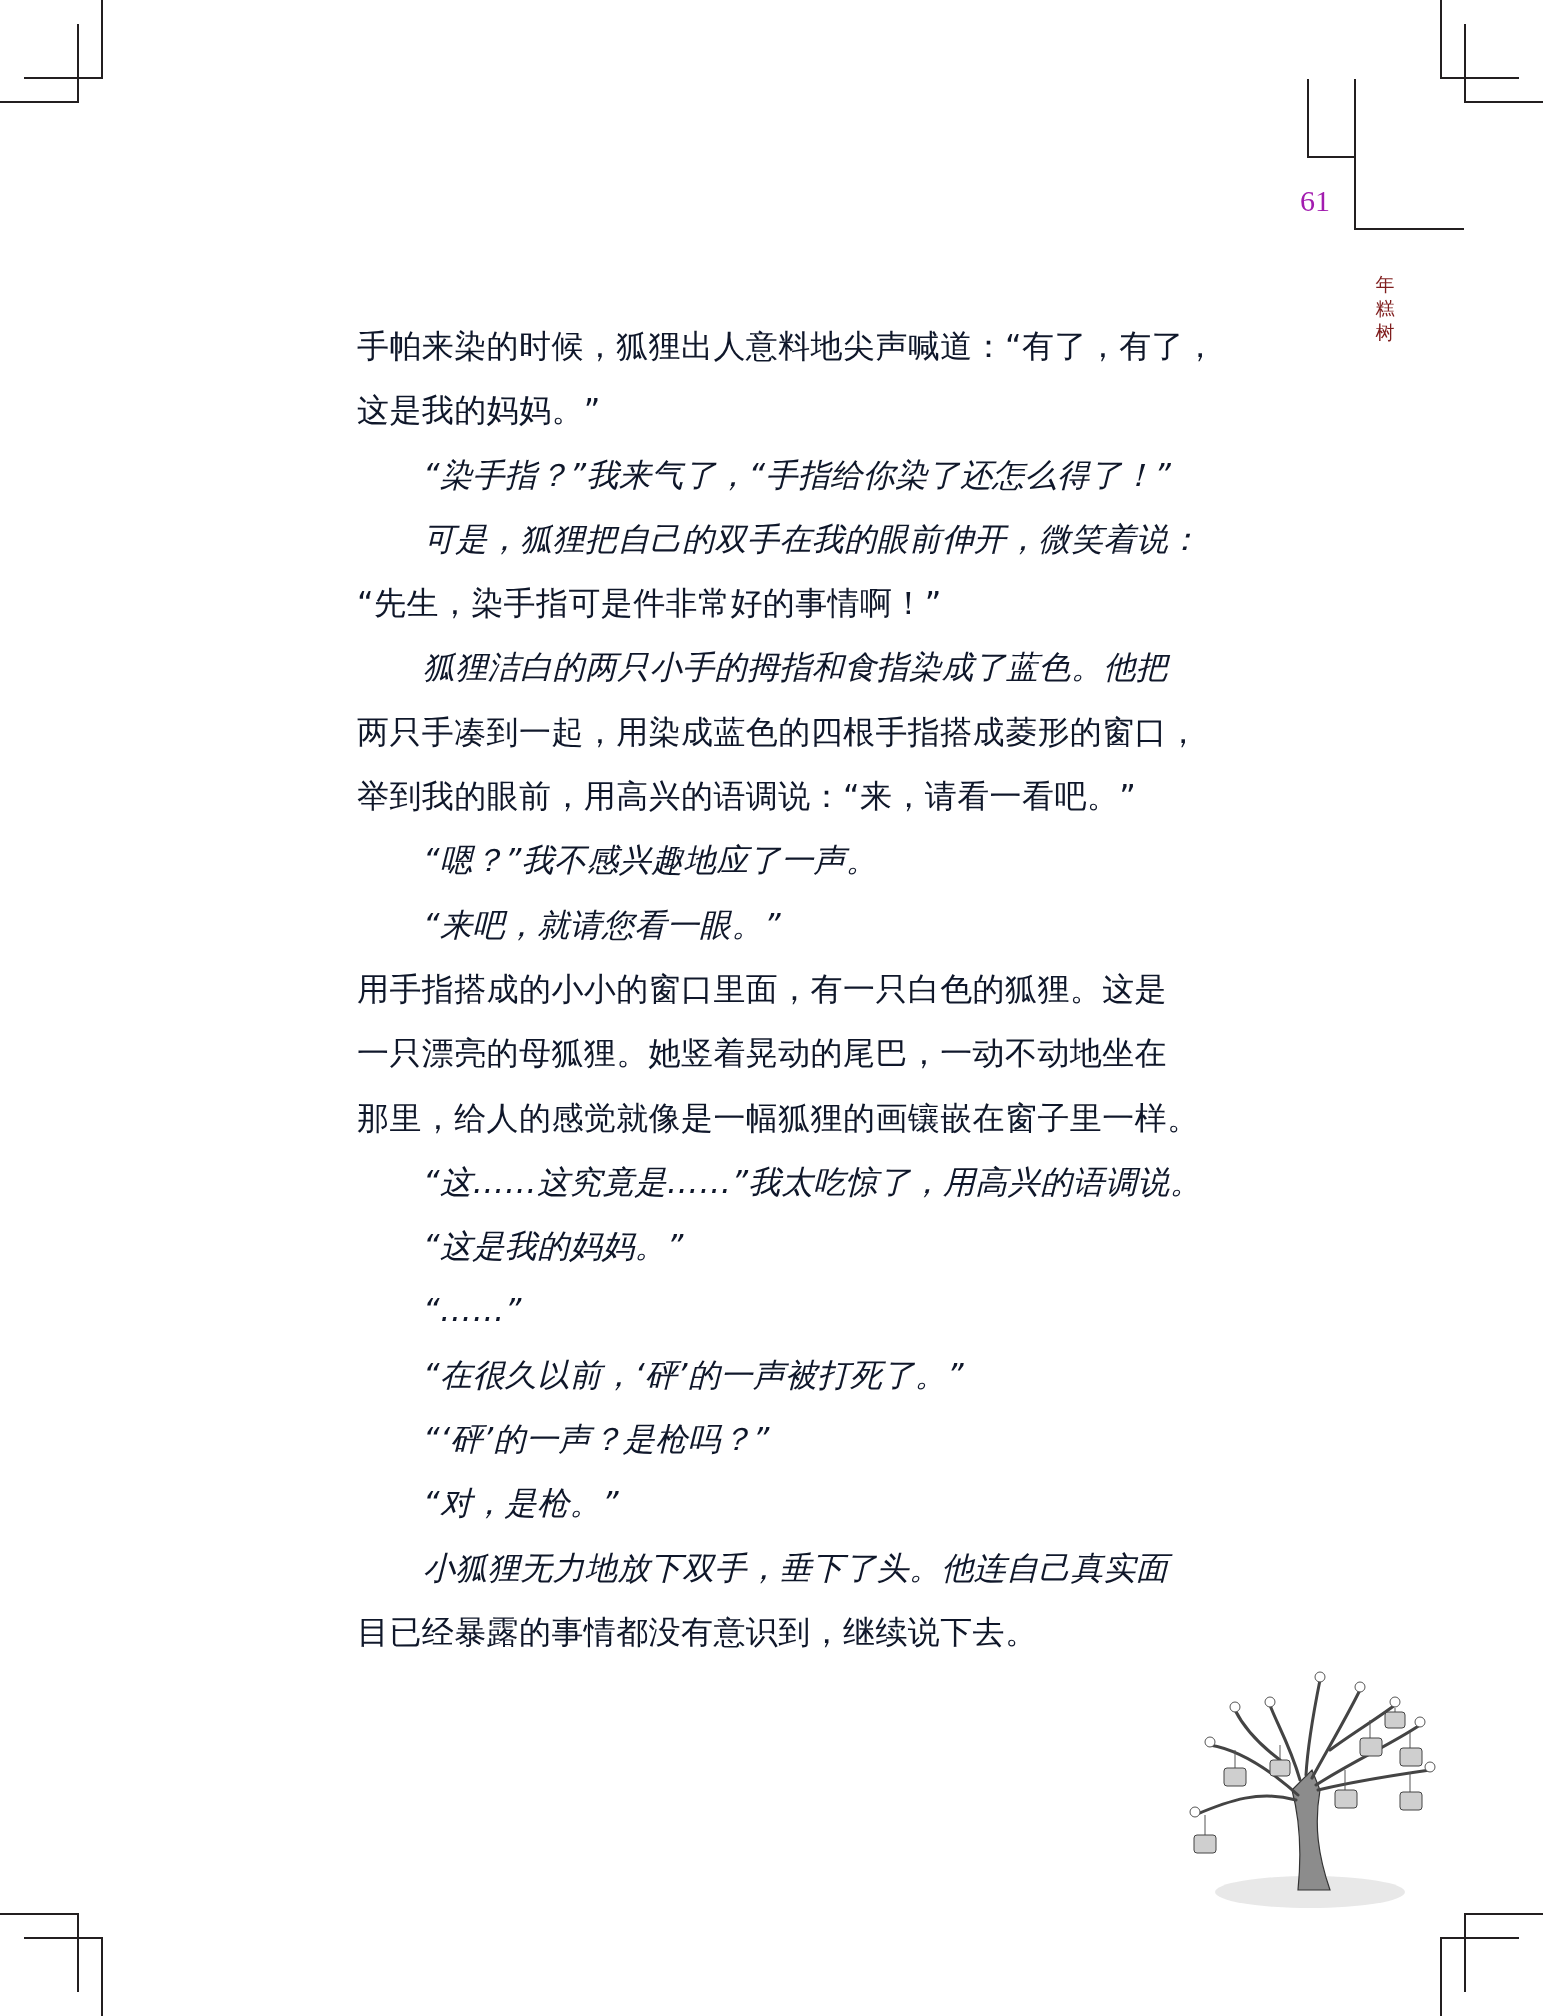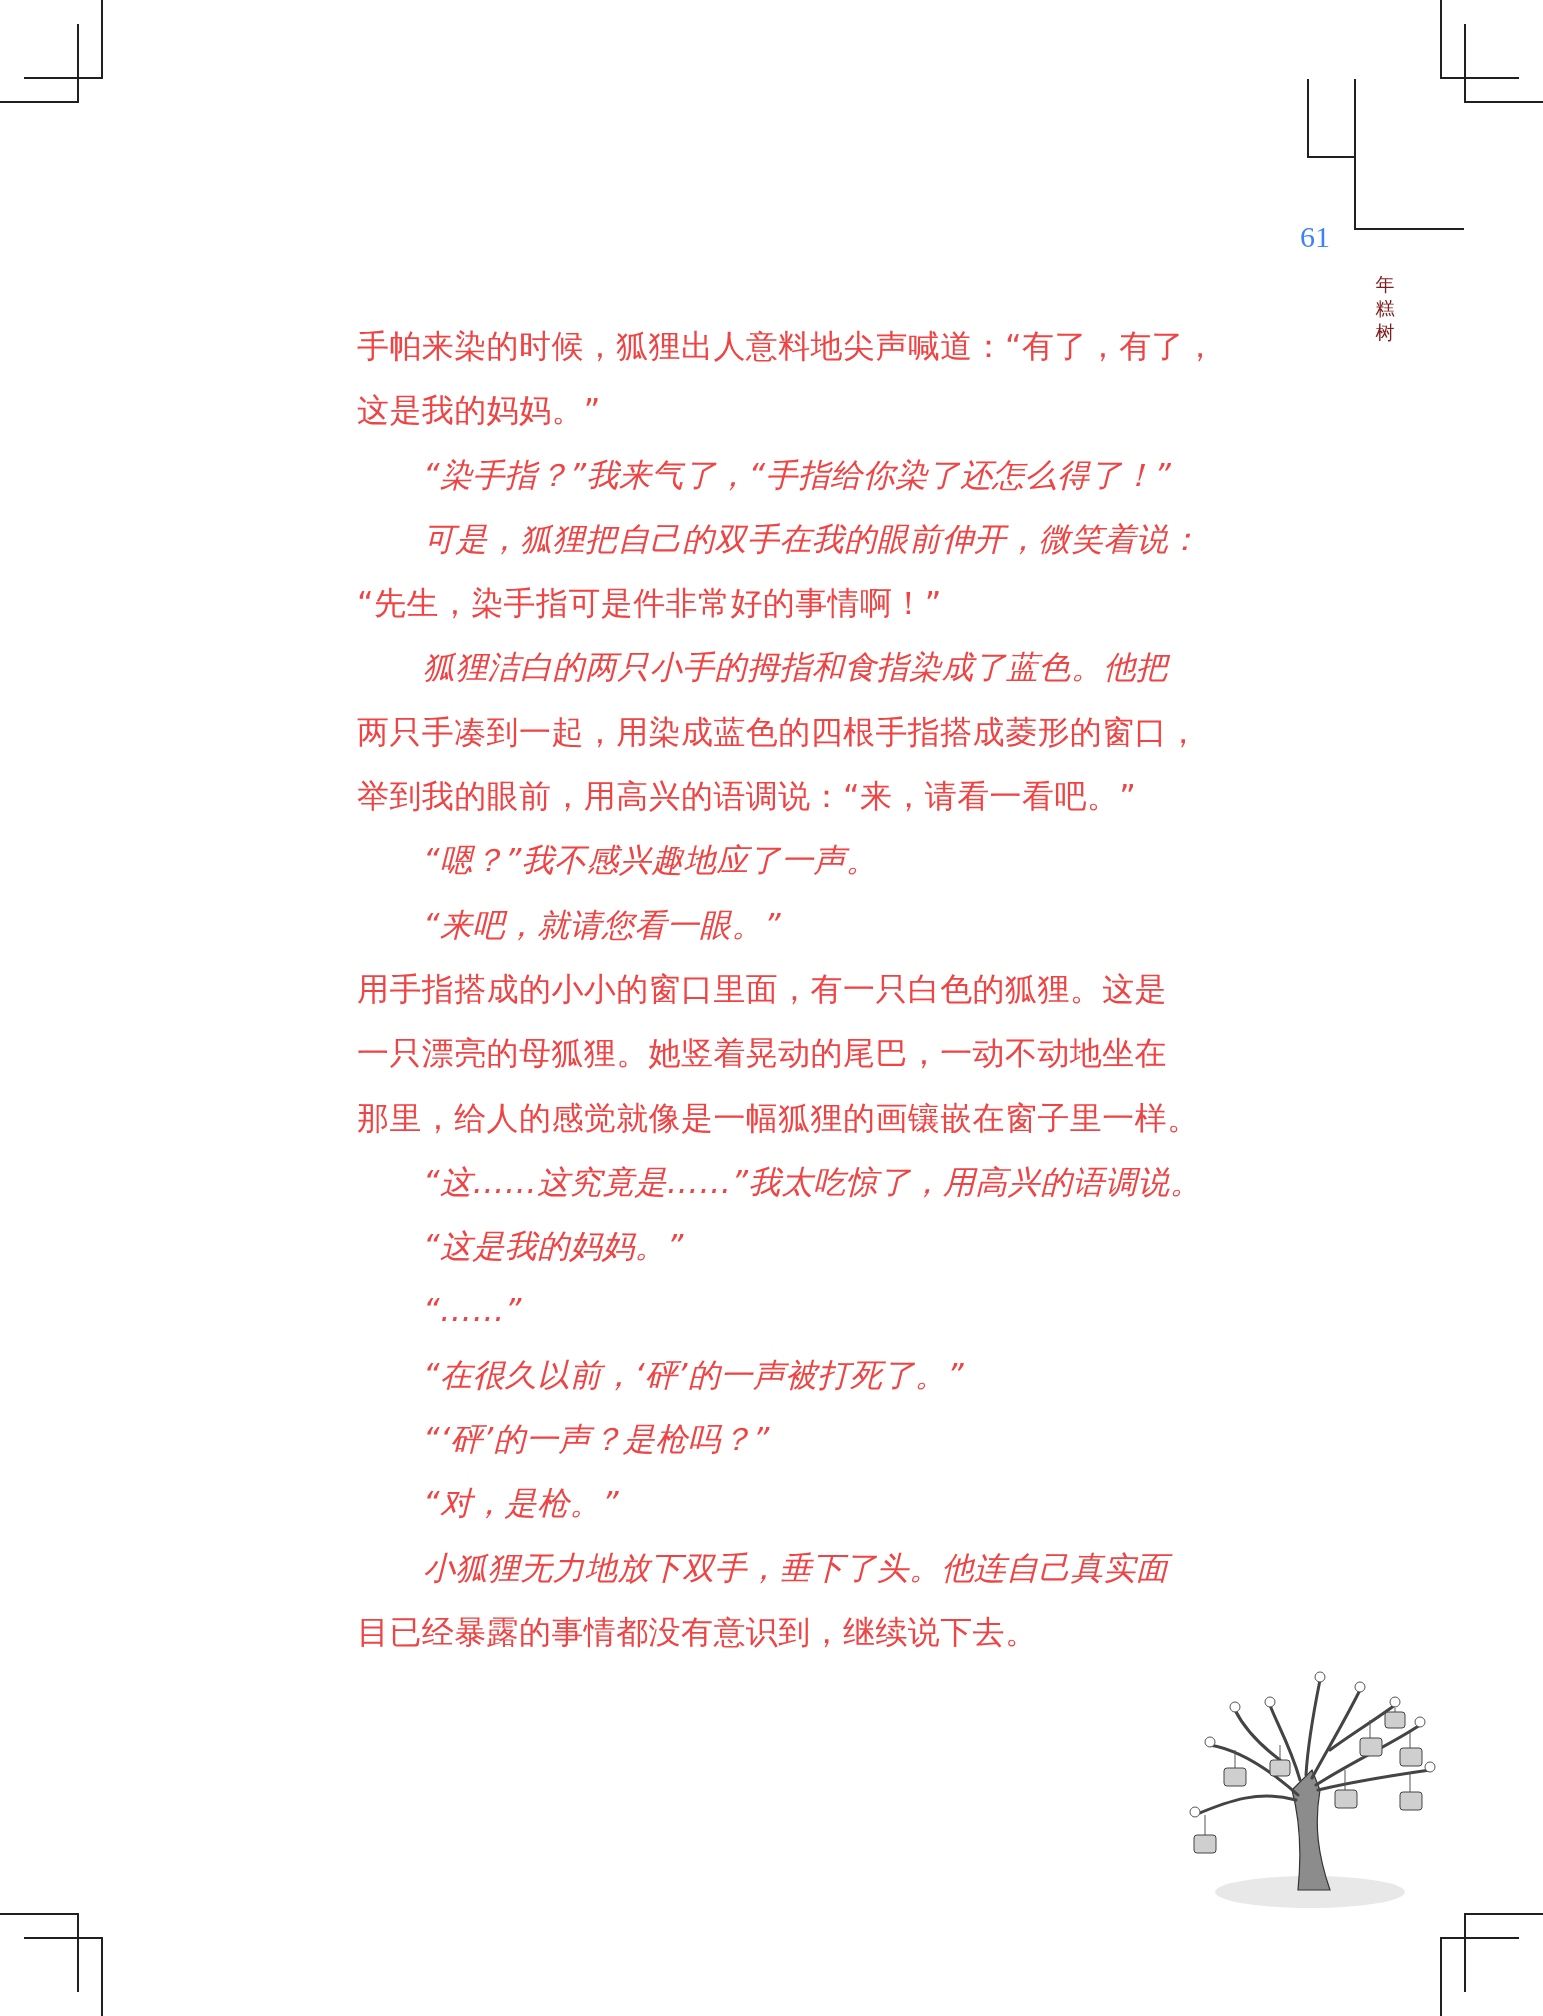--- a/index.html
+++ b/index.html
@@ -2,25 +2,25 @@
 <html><head>
 <meta charset="utf-8">
 <style>
   html, body { margin: 0; padding: 0; background: #ffffff; }
   body { width: 1543px; height: 2016px; position: relative; overflow: hidden;
          font-family: "DejaVu Sans", "Liberation Sans", sans-serif; color: #231f20; }
   .mark { position: absolute; background: #231f20; }
   .h { height: 2px; }
   .v { width: 2px; }
   .page-number { position: absolute; left: 1300px; top: 184px; font-family: "Liberation Serif", "DejaVu Serif", serif;
-                 font-size: 30px; color: #3b82f6; letter-spacing: 0px; margin-top: 36px; }
+                 font-size: 30px; color: #a21caf; letter-spacing: 0px; }
   .running-title { position: absolute; left: 1374px; top: 272px; width: 22px; font-size: 19px; line-height: 24px;
                    color: #7f1d1d; text-align: center; word-break: break-all; }
   .body-text { position: absolute; left: 357px; top: 314px; width: 860px; }
-  .line { height: 64.3px; line-height: 64.3px; font-size: 32px; white-space: nowrap; letter-spacing: 0.4px; color: #ef4444; }
+  .line { height: 64.3px; line-height: 64.3px; font-size: 32px; white-space: nowrap; letter-spacing: 0.4px; color: #0f172a; }
   .indent { padding-left: 66px; font-style: italic; }
   .illustration { position: absolute; left: 1180px; top: 1650px; width: 265px; height: 265px; }
 </style>
 </head>
 <body>
 
 <div>
   <div class="mark v" style="left:101px; top:0; height:79px;"></div>
   <div class="mark h" style="left:24px; top:77px; width:79px;"></div>
   <div class="mark v" style="left:77px; top:24px; height:79px;"></div>

